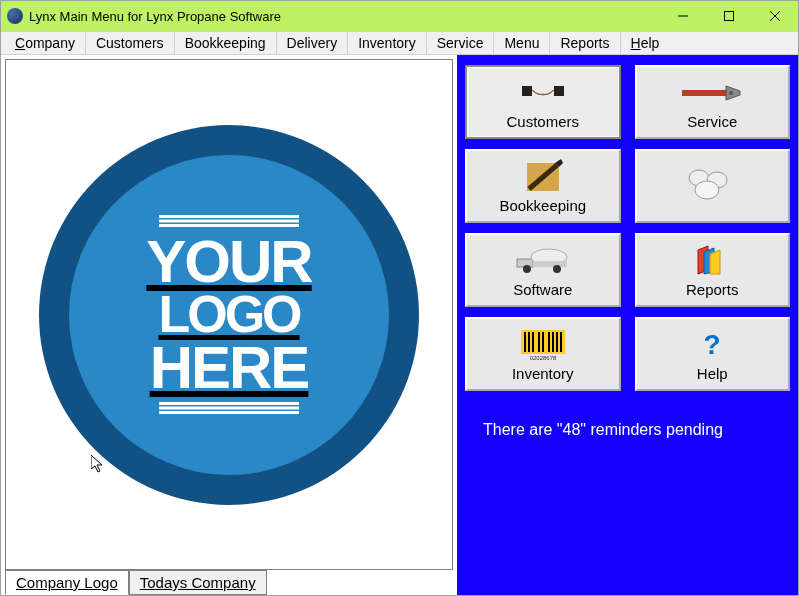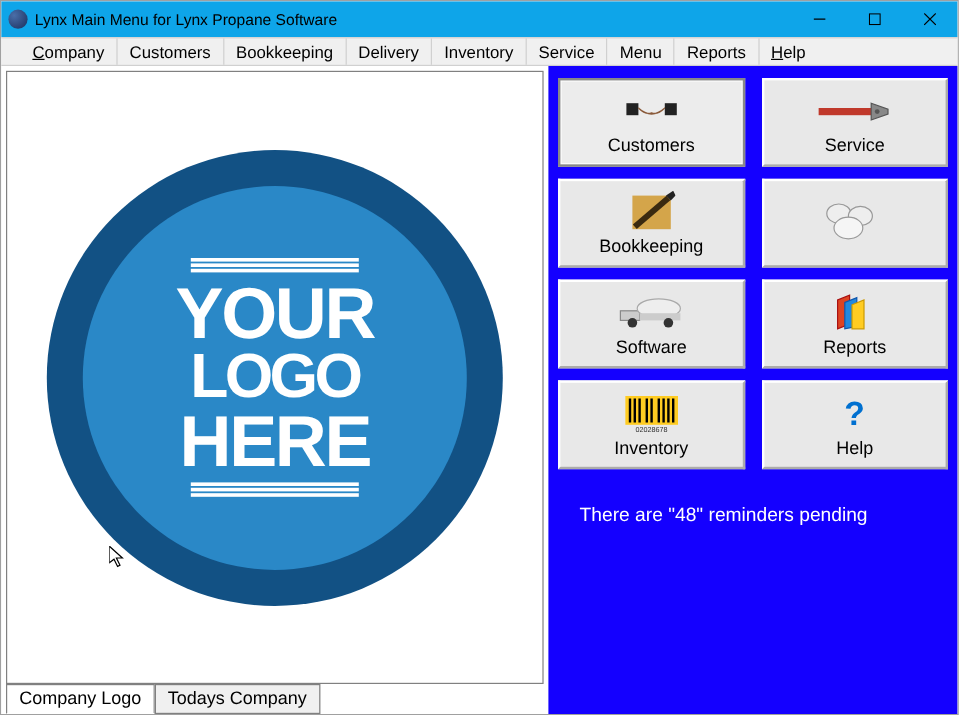--- a/index.html
+++ b/index.html
@@ -11,21 +11,21 @@
     width: 799px;
     height: 596px;
     overflow: hidden;
     border: 1px solid #a0a0a0;
   }
   .titlebar {
     height: 30px;
     display: flex;
     align-items: center;
     padding-left: 6px;
-    background: #0ea5e9;
+    background: #bef264;
     color: #000;
   }
   .titlebar .app-icon {
     width: 16px; height: 16px;
     margin-right: 6px;
     background: radial-gradient(circle at 30% 30%, #4a6ea8, #1a2e5c);
     border-radius: 50%;
     position: relative;
   }
   .titlebar .title { flex: 1; }
@@ -36,40 +36,41 @@
     font-family: "Segoe MDL2 Assets", sans-serif;
     font-size: 10px;
     cursor: default;
   }
   .win-btn svg { width: 10px; height: 10px; }
   .menubar {
     display: flex;
     background: #f0f0f0;
     border-top: 1px solid #d0d0d0;
     border-bottom: 1px solid #d0d0d0;
-    padding: 0 16px;
+    padding: 0 4px;
     height: 24px;
   }
   .menu-item {
     padding: 3px 10px;
     border-right: 1px solid #d0d0d0;
     cursor: default;
     font-size: 14px;
     color: #000;
   }
   .menu-item .ul { text-decoration: underline; }
   .content {
     display: flex;
     height: calc(596px - 30px - 24px - 2px);
   }
   .left-pane {
     flex: 0 0 456px;
     display: flex;
     flex-direction: column;
     background: #fff;
+    text-decoration: underline;
   }
   .logo-frame {
     flex: 1;
     border: 1px solid #808080;
     margin: 4px 4px 0 4px;
     background: #fff;
     display: flex;
     align-items: center;
     justify-content: center;
     position: relative;

